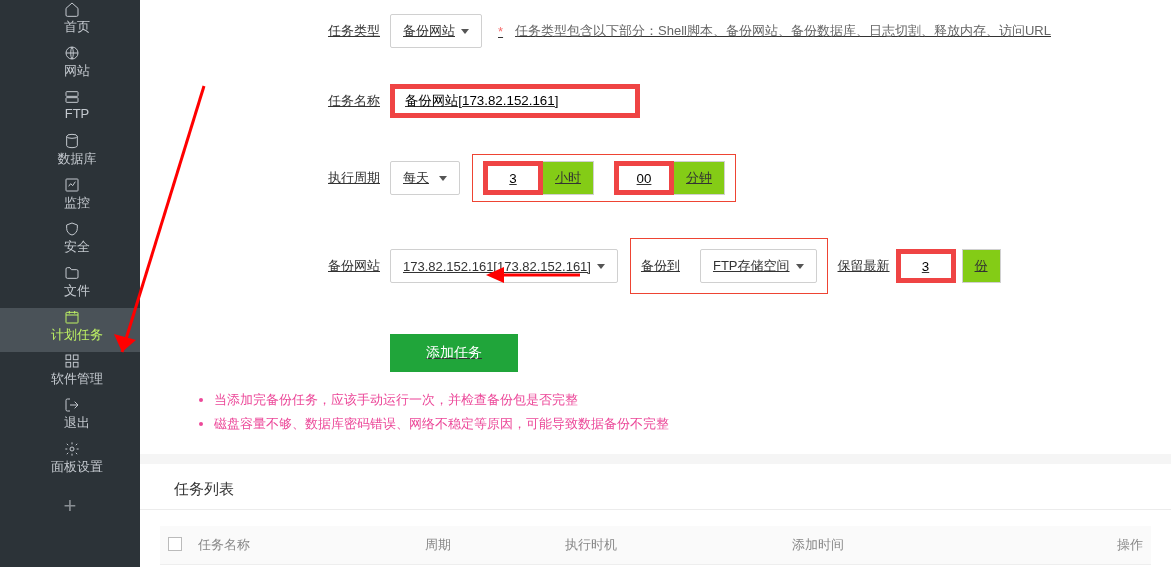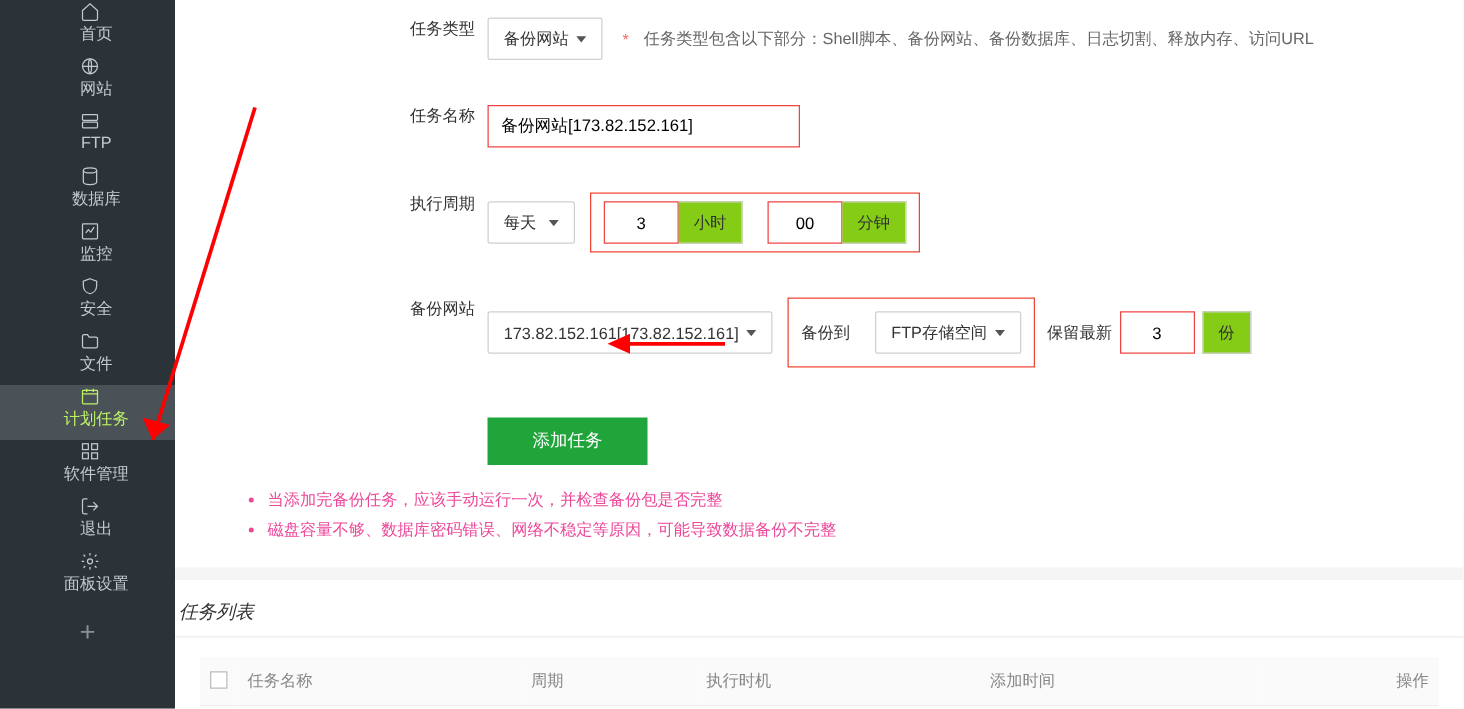--- a/index.html
+++ b/index.html
@@ -8,44 +8,44 @@
     .sidebar { position: absolute; left: 0; top: 0; width: 140px; height: 567px; background: #2c3338; color: #c4c9cf; }
     .sidebar-item { display: flex; align-items: center; height: 44px; padding: 0 0 0 14px; cursor: pointer; flex-direction: column; }
     .sidebar-item.active { background: #4a5258; color: #bef264; }
     .sidebar-item .icon { width: 18px; height: 18px; margin-right: 10px; display: inline-flex; align-items: center; justify-content: center; }
     .sidebar-item .icon svg { stroke: currentColor; fill: none; stroke-width: 1.5; }
     .sidebar-add { height: 44px; display: flex; align-items: center; justify-content: center; font-size: 22px; color: #8a8f94; cursor: pointer; }
     
     .main { position: absolute; left: 140px; top: 0; right: 0; bottom: 0; background: #f5f5f5; }
     .panel { background: #fff; margin: 0 0 10px 0; padding: 0; }
     
-    .form-row { display: flex; align-items: flex-start; padding: 8px 0; min-height: 42px; }
+    .form-row { display: flex; align-items: center; padding: 8px 0; min-height: 42px; text-decoration: underline; }
     .form-label { width: 90px; text-align: right; padding-right: 10px; color: #333; margin-left: 160px; }
     .form-fields { display: flex; align-items: center; gap: 6px; }
     
     .dropdown { display: inline-flex; align-items: center; border: 1px solid #d0d0d0; background: #fff; height: 34px; padding: 0 12px; border-radius: 2px; cursor: pointer; }
     .dropdown .caret { margin-left: 6px; border-left: 4px solid transparent; border-right: 4px solid transparent; border-top: 5px solid #555; }
     
     .text-note { color: #666; }
     .required-star { color: #f56c6c; margin: 0 6px 0 10px; }
     
-    .text-input { border: 1px solid #ef4444; height: 34px; padding: 0 10px; background: #fff; }
+    .text-input { border: 5px solid #ef4444; height: 34px; padding: 0 10px; background: #fff; }
     .w-250 { width: 250px; }
     .w-60 { width: 60px; text-align: center; }
     
     .unit-box { display: inline-flex; align-items: center; justify-content: center; height: 34px; padding: 0 12px; border: 1px solid #d0d0d0; background: #84cc16; }
     
     .hl-red { border: 1px solid #e43; padding: 6px 10px; }
     
     .btn-primary { background: #20a53a; color: #fff; border: none; height: 38px; padding: 0 36px; cursor: pointer; font-size: 14px; }
     
     .hints { padding: 8px 0 18px 54px; }
     .hints li { list-style: disc; color: #ec4899; font-size: 13px; line-height: 24px; margin-left: 20px; }
     
-    .section-title { padding: 16px 3px 10px; font-size: 15px; color: #333; border-bottom: 1px solid #ececec; font-style: italic; }
+    .section-title { padding: 16px 34px 10px; font-size: 15px; color: #333; border-bottom: 1px solid #ececec; }
     
     .table-wrap { padding: 16px 20px; }
     table { width: 100%; border-collapse: collapse; }
     th { text-align: left; font-weight: normal; color: #888; padding: 10px 8px; border-bottom: 1px solid #eee; background: #fafafa; font-size: 13px; }
     th.th-op { text-align: right; }
     td { padding: 14px 8px; color: #666; border-bottom: 1px solid #eee; }
     .chk { width: 14px; height: 14px; border: 1px solid #bbb; display: inline-block; background: #fff; }
     
     .arrow-red { position: absolute; pointer-events: none; }
     .arrow-head { fill: #f00; }

